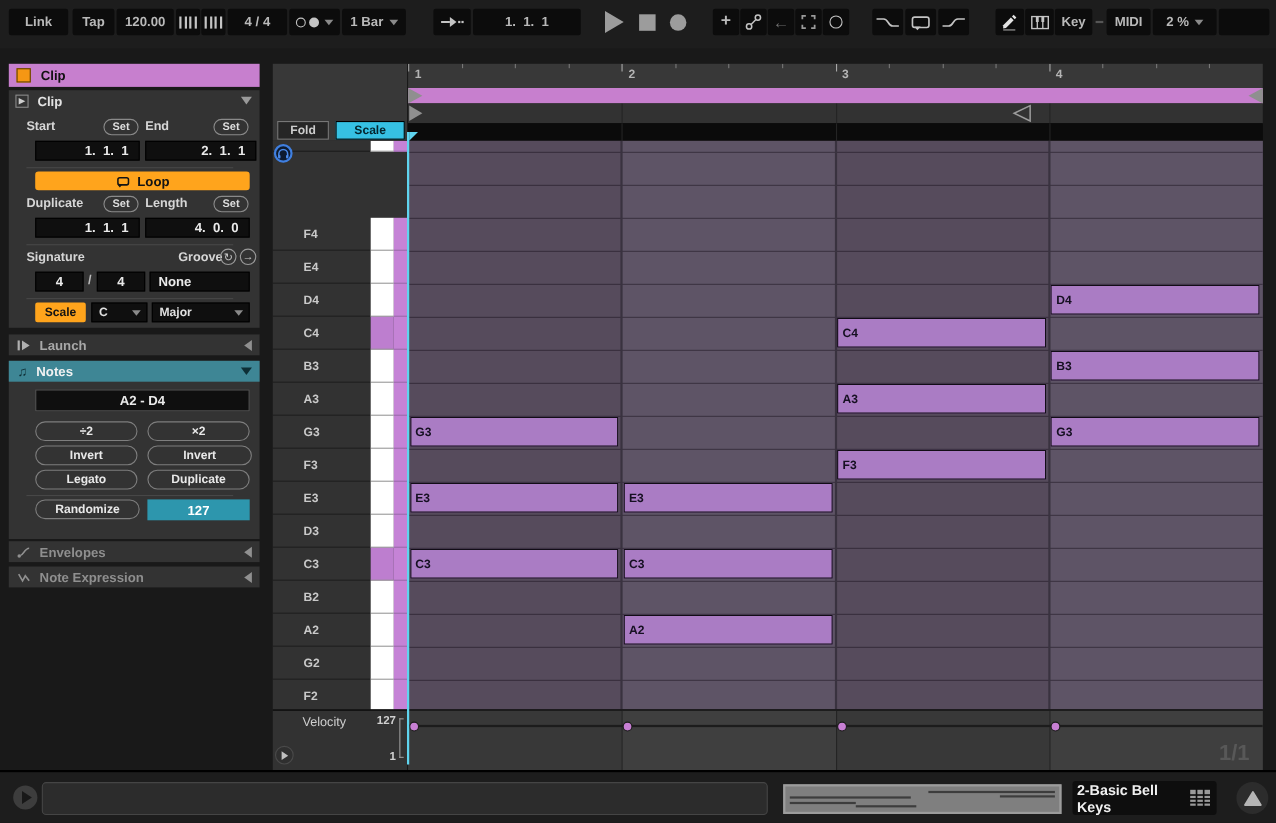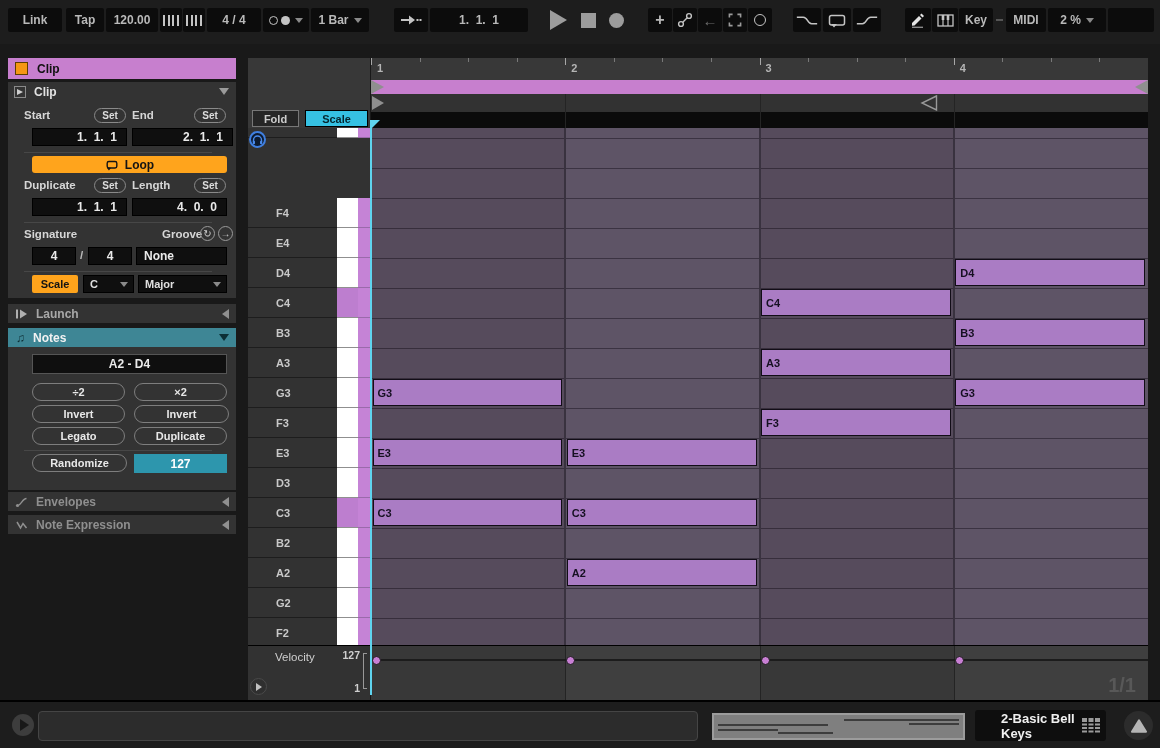--- a/index.html
+++ b/index.html
@@ -511,21 +511,21 @@
   </span>
   <div class="abs" style="left:38px;top:9px;width:660px;height:30px;background:#2c2c2c;border:1px solid #454545;border-radius:4px;"></div>
   <div class="abs" style="left:712px;top:11px;width:253px;height:27px;background:#7f7f7f;border:2px solid #9c9c9c;">
     <span class="abs" style="left:130px;top:4px;width:115px;height:2px;background:#3d3d3d;"></span>
     <span class="abs" style="left:195px;top:8px;width:50px;height:2px;background:#3d3d3d;"></span>
     <span class="abs" style="left:4px;top:9px;width:110px;height:2px;background:#3d3d3d;"></span>
     <span class="abs" style="left:4px;top:14px;width:60px;height:2px;background:#3d3d3d;"></span>
     <span class="abs" style="left:64px;top:17px;width:55px;height:2px;background:#3d3d3d;"></span>
   </div>
   <div class="abs" style="left:975px;top:8px;width:131px;height:31px;background:#0e0e0e;border-radius:3px;display:flex;align-items:center;">
-    <span style="color:#f0f0f0;font-weight:bold;font-size:13px;padding-left:26px;flex:1;">2-Basic Bell Keys</span>
+    <span style="color:#f0f0f0;font-weight:bold;font-size:13px;padding-left:4px;flex:1;">2-Basic Bell Keys</span>
     <svg width="20" height="17" viewBox="0 0 20 17" style="margin-right:5px;">
       <g fill="#9a9a9a">
         <rect x="1" y="1" width="5" height="4"></rect>
           <rect x="7.5" y="1" width="5" height="4"></rect>
           <rect x="14" y="1" width="5" height="4"></rect>
         <rect x="1" y="6.5" width="5" height="2"></rect>
           <rect x="7.5" y="6.5" width="5" height="2"></rect>
           <rect x="14" y="6.5" width="5" height="2"></rect>
         <rect x="1" y="10" width="5" height="2"></rect>
           <rect x="7.5" y="10" width="5" height="2"></rect>

